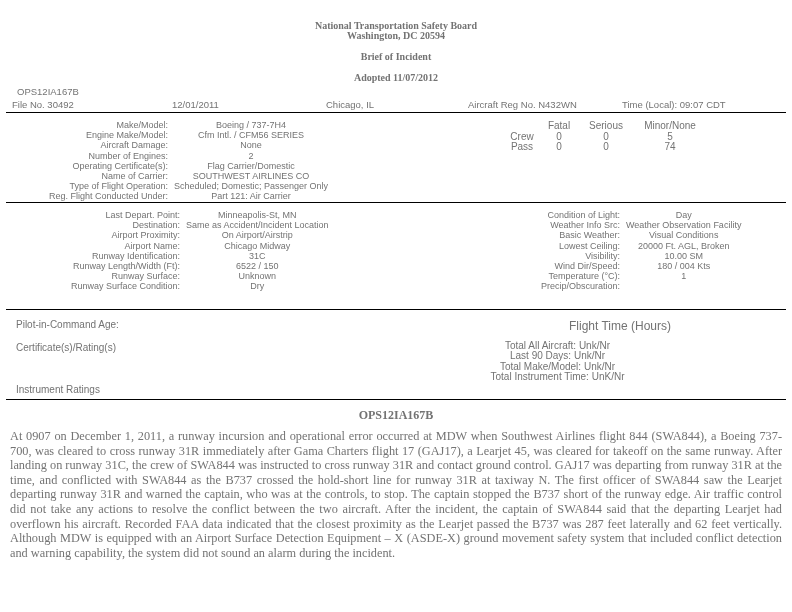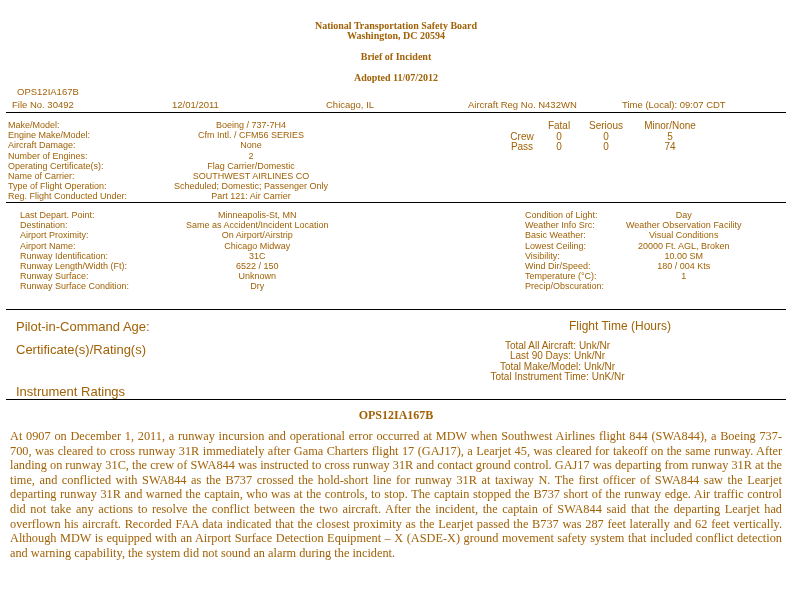--- a/index.html
+++ b/index.html
@@ -1,50 +1,50 @@
 <!DOCTYPE html>
 <html><head>
 <meta charset="utf-8">
 <style>
   html,body { margin:0; padding:0; background:#fff; }
   .page {
     position:relative; width:792px; height:612px; background:#ffffff;
-    color:#a16207; overflow:hidden;
+    color:#737373; overflow:hidden;
     font-family:"Liberation Sans", sans-serif;
   }
   
   .hdr-line {
     position:absolute; left:0; width:792px; text-align:center;
     font-family:"Liberation Serif", serif; font-weight:bold; font-size:10px;
   }
   
   .filebar-id { position:absolute; left:17px; top:86px; font-size:9.5px; }
   .filebar-field { position:absolute; top:99px; font-size:9.5px; white-space:nowrap; }
   
   .rule { position:absolute; left:6px; width:780px; border-top:1px solid #000; }
   
   .kv-grid {
     position:absolute; display:grid; column-gap:6px;
     font-size:9px; line-height:10.2px; white-space:nowrap;
   }
-  .kv-grid .k { text-align:left; }
+  .kv-grid .k { text-align:right; }
   .kv-grid .v { text-align:center; }
   #aircraft-grid { left:8px; top:120px; grid-template-columns:160px auto; }
   #flight-grid   { left:20px; top:210px; grid-template-columns:160px auto; }
   #weather-grid  { left:525px; top:210px; grid-template-columns:95px auto; }
   
   #injury-grid {
     position:absolute; left:503px; top:121px; display:grid;
     grid-template-columns:34px 44px 50px 78px;
     font-size:10px; line-height:10.6px;
   }
   #injury-grid .c { text-align:center; }
   #injury-grid .rl { text-align:center; padding-left:4px; }
   
-  .pilot-label { position:absolute; left:16px; font-size:13px; white-space:nowrap; }
+  .pilot-label { position:absolute; left:16px; font-size:10px; white-space:nowrap; }
   #flight-time-title { position:absolute; left:560px; top:319px; width:120px; text-align:center; font-size:12px; }
   #flight-time-block { position:absolute; left:420px; top:341px; width:275px; text-align:center; font-size:10px; line-height:10.4px; }
   
   #narrative-title {
     position:absolute; left:0; top:408px; width:792px; text-align:center;
     font-family:"Liberation Serif", serif; font-weight:bold; font-size:12px;
   }
   #narrative-body {
     position:absolute; left:10px; top:429px; width:772px;
     font-family:"Liberation Serif", serif; font-size:12.3px; line-height:14.6px;

